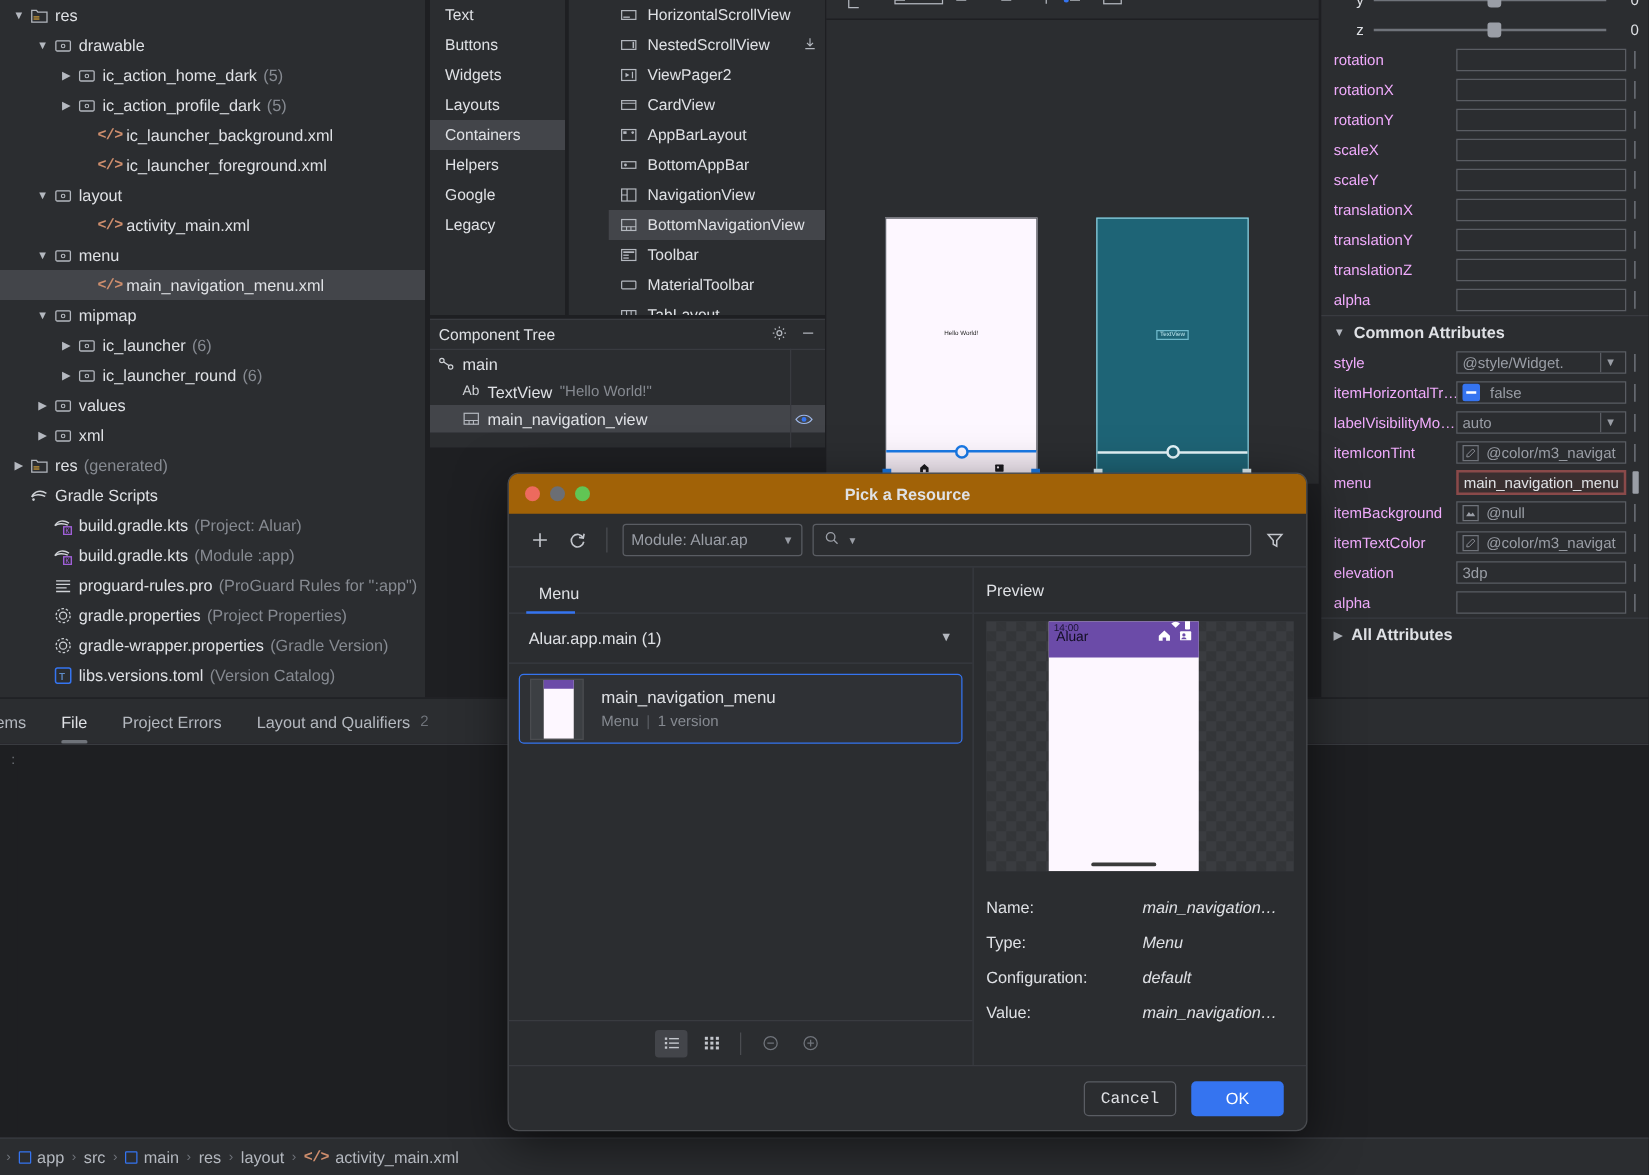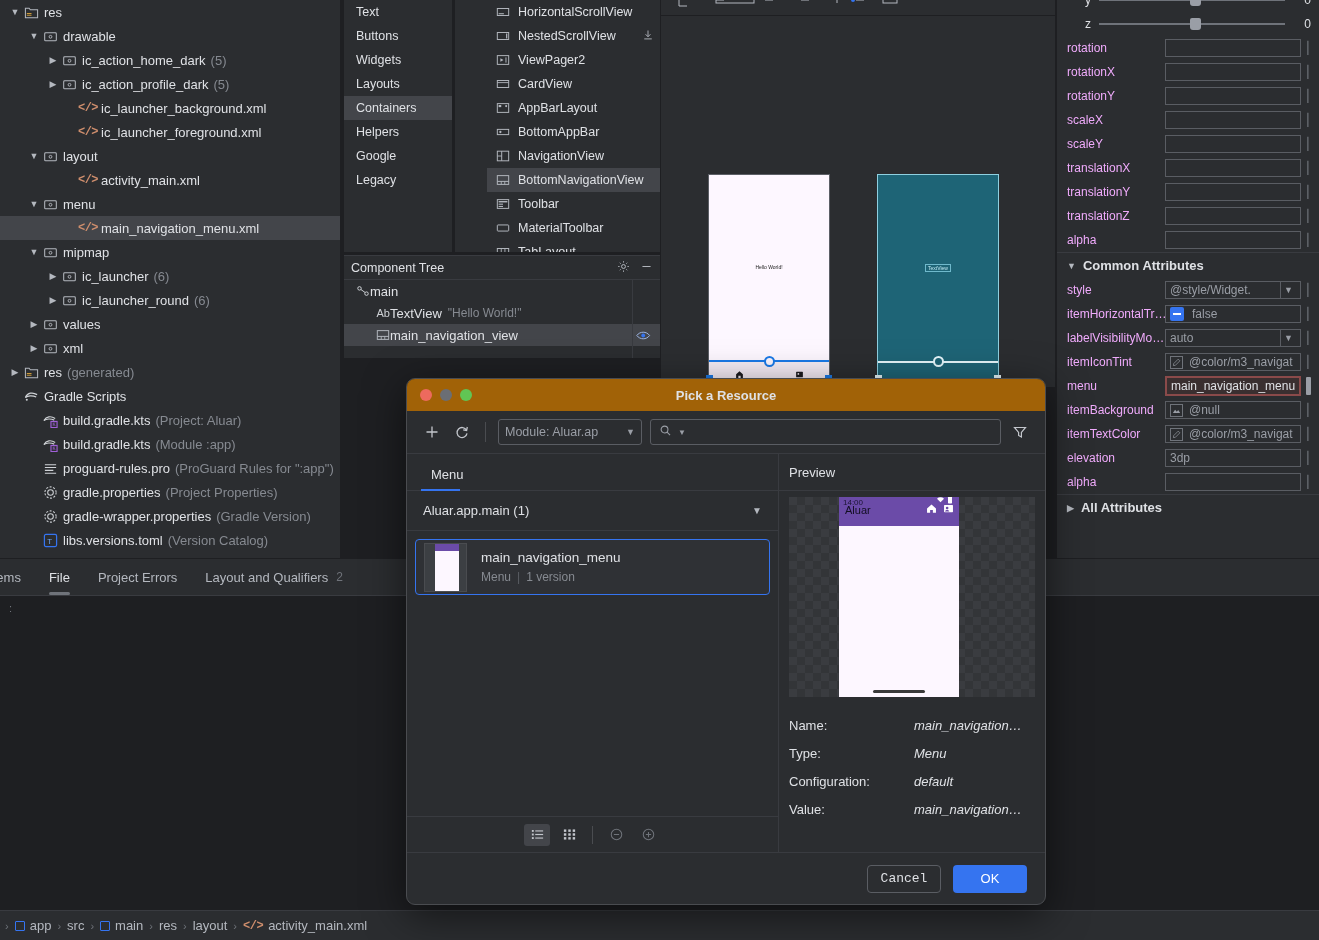--- a/index.html
+++ b/index.html
@@ -74,21 +74,21 @@
     font-size: 12.5px; color: #dfe1e5;
   }
   #comp-tree-header .hdr-actions { margin-left: auto; display: flex; align-items: center; gap: 10px; }
   #comp-tree-body {
     position: absolute; left: 344px; top: 279px; width: 316px; height: 79px;
     background: #2b2d30; border-top: 1px solid #393b40;
   }
   .ct-row { height: 22px; display: flex; align-items: center; font-size: 13px; padding-right: 4px; }
   .ct-row.selected { background: #43454a; }
   .ct-ind { flex: 0 0 auto; }
-  .ct-ico { width: 20px; flex: 0 0 20px; display: flex; align-items: center; justify-content: flex-end; }
+  .ct-ico { width: 20px; flex: 0 0 20px; display: flex; align-items: center; justify-content: flex-start; }
   .ct-hint { color: #868a91; margin-left: 6px; font-size: 12px; }
   .ct-eye { margin-left: auto; width: 24px; display: flex; align-items: center; justify-content: center; }
   #ct-gutter { position: absolute; left: 632px; top: 279px; width: 28px; height: 79px;
                border-left: 1px solid #393b40; }
 
   
   #design-toolbar {
     position: absolute; left: 661px; top: 0; width: 394px; height: 15px;
     background: #2b2d30; overflow: hidden;
   }

